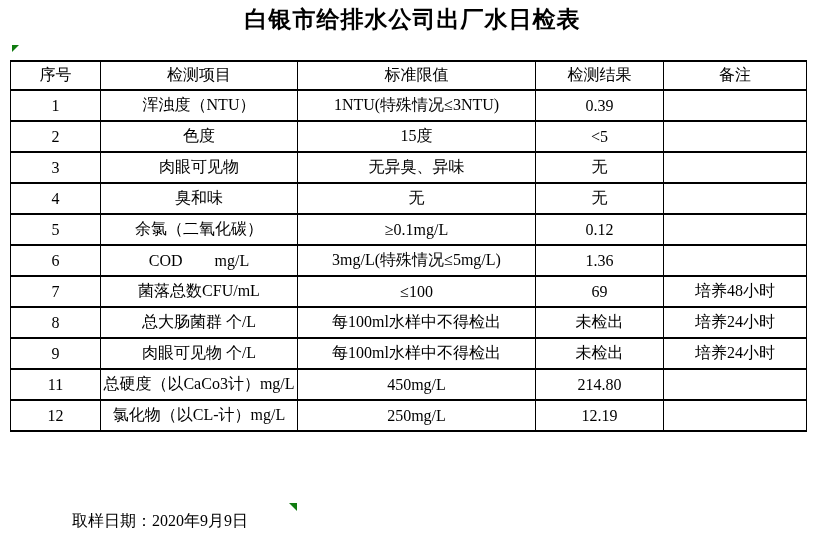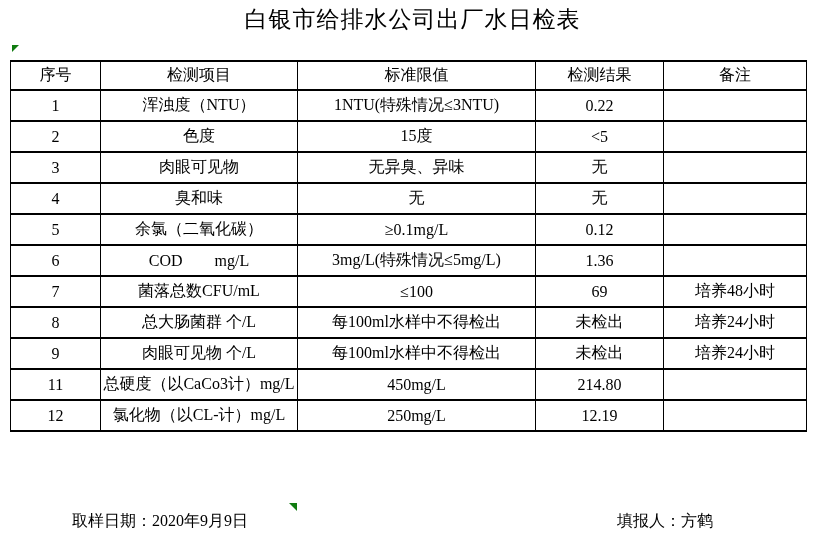--- a/index.html
+++ b/index.html
@@ -15,21 +15,21 @@
     color: #000000;
     overflow: hidden;
   }
   .page-title {
     position: absolute;
     top: 4px;
     left: 0;
     width: 100%;
     text-align: center;
     font-size: 23px;
-    font-weight: normal;
+    font-weight: bold;
     letter-spacing: 1px;
     margin: 0;
   }
   .report-table {
     position: absolute;
     top: 60px;
     left: 10px;
     width: 796px;
     border-collapse: collapse;
     table-layout: fixed;
@@ -102,21 +102,21 @@
       <th>标准限值</th>
       <th>检测结果</th>
       <th>备注</th>
     </tr>
   </thead>
   <tbody>
     <tr>
       <td>1</td>
       <td>浑浊度（NTU）</td>
       <td>1NTU(特殊情况≤3NTU)</td>
-      <td>0.22</td>
+      <td>0.39</td>
       <td></td>
     </tr>
     <tr>
       <td>2</td>
       <td>色度</td>
       <td>15度</td>
       <td>&lt;5</td>
       <td></td>
     </tr>
     <tr>
@@ -183,14 +183,13 @@
       <td></td>
     </tr>
   </tbody>
 </table>
 
 <div class="corner-flag"></div>
 <div class="bottom-flag"></div>
 
 <div class="footer">
   <span class="footer-item footer-sampling">取样日期：2020年9月9日</span>
-  <span class="footer-item footer-reporter">填报人：方鹤</span>
 </div>
 
 </body></html>

